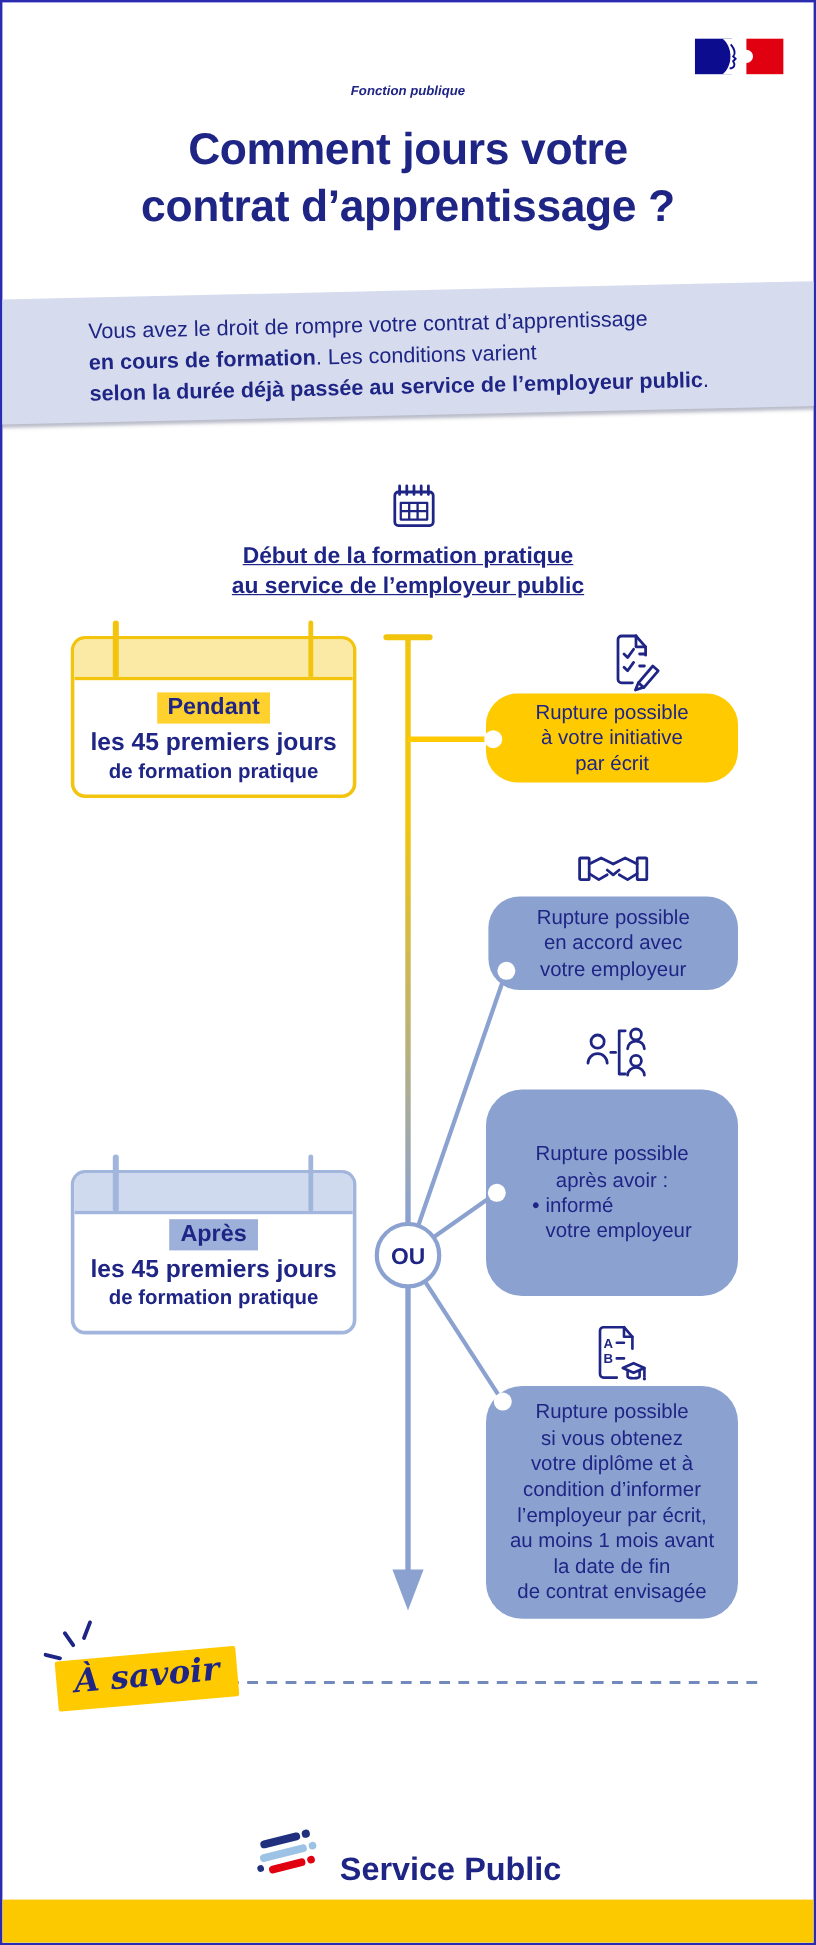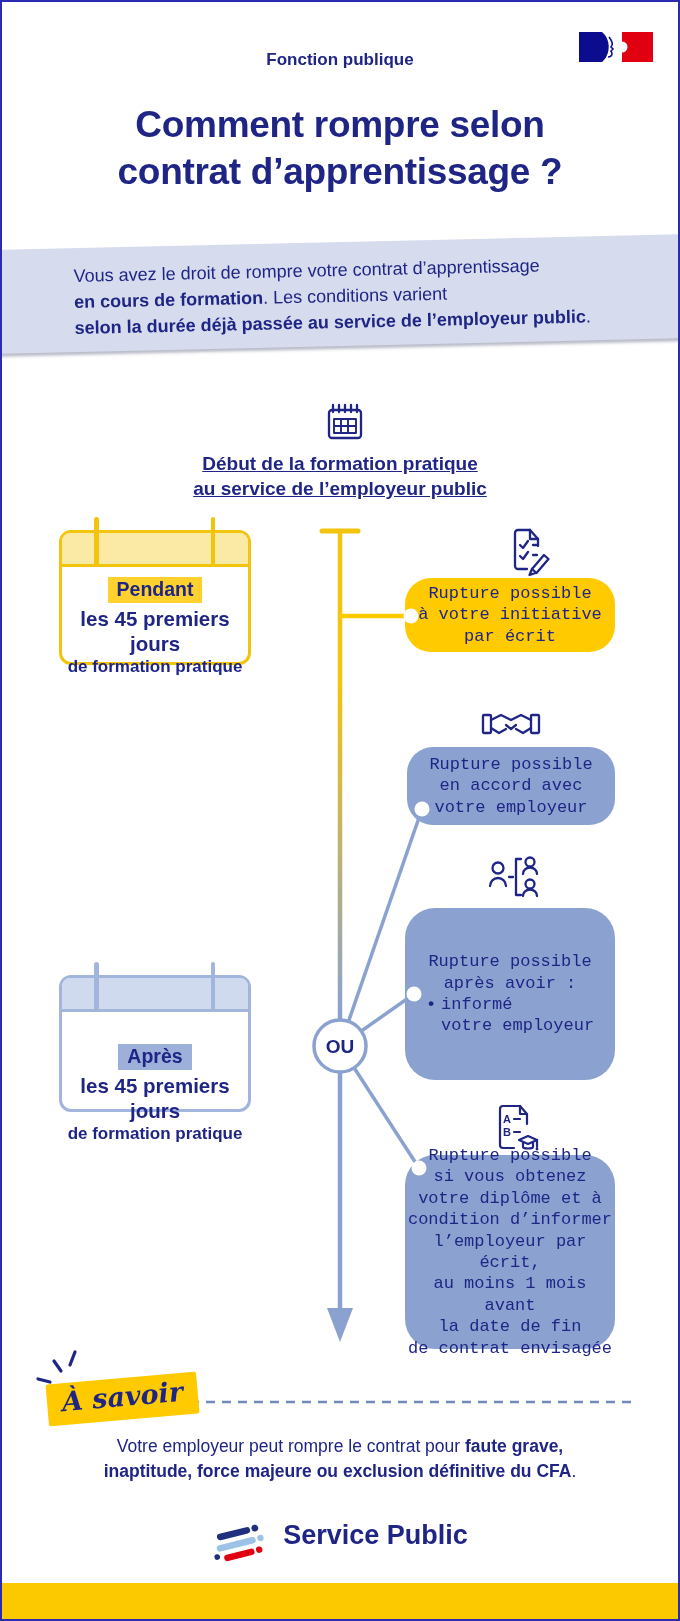--- a/index.html
+++ b/index.html
@@ -8,38 +8,38 @@
     --periwinkle-border:#a2b5dd; --periwinkle-pale:#d0daee; --periwinkle-hl:#9db0d9;
     --band:#d6dcee; --red:#e1000f; --flag-blue:#0c0c8f;
   }
   html,body{margin:0;padding:0;background:#ffffff;}
   body{font-family:"Liberation Sans",sans-serif;color:var(--ink);}
   #page{position:relative;width:680px;height:1621px;background:#fff;border:2px solid #2b2bb2;
         box-sizing:border-box;overflow:hidden;}
   .abs{position:absolute;}
   .preline{white-space:pre-line;}
   .full{left:0;right:0;text-align:center;}
-  .category{top:48px;font-size:17px;font-weight:700;}
+  .category{top:68px;font-size:11px;font-weight:700;font-style:italic;}
   .title{top:100px;font-size:37px;font-weight:700;line-height:1.26;letter-spacing:-.3px;}
   .band{left:-12px;right:-12px;top:240px;height:104px;background:var(--band);
         transform:rotate(-1.3deg);box-shadow:3px 5px 3px -2px rgba(115,120,145,.5);}
   .band-text{padding:15px 0 0 84px;font-size:18px;line-height:26px;}
   .start-label{top:450px;font-size:19px;font-weight:700;line-height:1.3;text-decoration:underline;}
   .icon{position:absolute;color:var(--ink);}
   svg{display:block;}
   .overlay{position:absolute;left:0;top:0;z-index:6;pointer-events:none;}
   .bubble{position:absolute;z-index:3;border-radius:26px;display:flex;flex-direction:column;
           justify-content:center;align-items:center;font-size:17px;line-height:1.26;
-          font-weight:500;text-align:center;color:var(--ink);box-sizing:border-box;font-family:Liberation Mono, monospace;}
+          font-weight:500;text-align:center;color:var(--ink);box-sizing:border-box;}
   .bubble.yellow{background:var(--yellow);}
   .bubble.blue{background:var(--periwinkle);}
   .bubble .bullets{text-align:left;}
   .bullet-item{display:flex;gap:5px;align-items:flex-start;}
   .bullet-item::before{content:"\2022";font-weight:700;}
-  .card{position:absolute;z-index:3;width:192px;background:#fff;border:3px solid;
+  .card{position:absolute;z-index:3;width:238px;background:#fff;border:3px solid;
         border-radius:12px;text-align:center;box-sizing:border-box;}
   .card.yellow{border-color:var(--yellow-deep);}
   .card.blue{border-color:var(--periwinkle-border);}
   .card-head{height:31px;border-bottom:3px solid;border-radius:8px 8px 0 0;}
   .card.yellow .card-head{background:var(--yellow-pale);border-color:var(--yellow-deep);}
   .card.blue .card-head{background:var(--periwinkle-pale);border-color:var(--periwinkle-border);}
   .card-body{padding:10px 2px 10px;}
   .post{position:absolute;width:4.5px;height:48px;top:-16px;border-radius:3px;z-index:4;}
   .post.left{left:32px;}  .post.right{right:33px;}
   .card.yellow .post{background:var(--yellow-deep);}
@@ -48,39 +48,39 @@
   .card.yellow .hl{background:var(--yellow-hl);}
   .card.blue .hl{background:var(--periwinkle-hl);}
   .big{font-weight:700;font-size:20.5px;margin-top:4px;line-height:1.2;}
   .small{font-weight:600;font-size:17px;line-height:1.25;text-align:center;}
   .badge{position:absolute;left:45px;top:1376px;transform:rotate(-5deg);background:var(--yellow);
          font-family:"DejaVu Serif",serif;font-style:italic;font-weight:700;font-size:27px;
          padding:3px 15px 8px;border-radius:2px;z-index:7;}
   .note{position:absolute;left:20px;right:20px;top:1432px;text-align:center;
         font-size:17.5px;line-height:1.42;}
   .footer{position:absolute;left:0;right:0;top:1518px;display:flex;justify-content:center;
-          align-items:flex-start;gap:13px;}
+          align-items:flex-end;gap:13px;}
   .brand{font-size:27px;font-weight:700;}
   .bottom-band{position:absolute;left:0;right:0;bottom:0;height:36px;background:var(--yellow-band);}
   b{font-weight:700;}
 </style>
 </head>
 <body>
 
 <div id="page">
 
   <svg class="icon" style="left:577px;top:30px" width="74" height="30" viewBox="0 0 74 30">
     <rect x="0" y="0" width="31" height="30" fill="#0c0c8f"></rect>
     <path d="M23,0 c9,7 9,23 0,30 h8 V0 z" fill="#ffffff"></path>
     <path d="M30,5 c4,5 4,8 2,10 l2,2 -2,2 c2,3 1,6 -3,6" stroke="#0c0c8f" stroke-width="1.6" fill="none"></path>
     <rect x="43" y="0" width="31" height="30" fill="#e1000f"></rect>
     <circle cx="43" cy="15" r="5.5" fill="#ffffff"></circle>
   </svg>
   <div class="abs full category">Fonction publique</div>
-  <div class="abs full title preline">Comment rompre selon
+  <div class="abs full title preline">Comment jours votre
 contrat d’apprentissage ?</div>
 
   <div class="abs band">
     <p class="band-text" style="margin:0">
       <span>Vous avez le droit de rompre votre contrat d’apprentissage</span><br>
       <b>en cours de formation</b><span>. Les conditions varient</span><br>
       <b>selon la durée déjà passée au service de l’employeur public</b><span>.</span>
     </p>
   </div>
 
@@ -100,21 +100,21 @@
       <span class="hl">Pendant</span>
       <div class="big">les 45 premiers jours</div>
       <div class="small">de formation pratique</div>
     </div>
   </div>
 
   <div class="card blue" style="left:57px;top:973px;height:137px">
     <div class="post left"></div>
     <div class="post right"></div>
     <div class="card-head"></div>
-    <div class="card-body" style="padding-top:32px">
+    <div class="card-body" style="padding-top:4px">
       <span class="hl">Après</span>
       <div class="big">les 45 premiers jours</div>
       <div class="small">de formation pratique</div>
     </div>
   </div>
 
   <svg class="icon" style="left:503px;top:523px" width="46" height="52" viewBox="0 0 46 52" fill="none" stroke="currentColor" stroke-width="2.3" stroke-linecap="round" stroke-linejoin="round">
     <path d="M25,5 H13 a3,3 0 0 0 -3,3 v33 a3,3 0 0 0 3,3 h9"></path>
     <path d="M25,5 l8,9 v7"></path>
       <path d="M25,5 v9 h8"></path>
@@ -207,24 +207,20 @@
     <circle cx="417" cy="1166" r="7.5" fill="#ffffff"></circle>
     <line x1="172" y1="1400" x2="632" y2="1400" stroke="#7289bb" stroke-width="2.5" stroke-dasharray="9 7"></line>
   </svg>
 
   <svg class="icon" style="left:32px;top:1346px" width="50" height="46" viewBox="0 0 50 46" fill="none" stroke="currentColor" stroke-width="3.2" stroke-linecap="round">
     <path d="M41,4 l-5,13"></path>
       <path d="M20,13 l7,10"></path>
       <path d="M4,31 l12,3"></path>
   </svg>
   <div class="badge">À savoir</div>
-  <p class="note" style="margin:0">
-    <span>Votre employeur peut rompre le contrat pour </span><b>faute grave,</b><br>
-    <b>inaptitude, force majeure ou exclusion définitive du CFA</b><span>.</span>
-  </p>
 
   <div class="footer">
     <svg width="58" height="54" viewBox="0 0 58 54">
       <g transform="rotate(-14 29 27)">
         <rect x="8" y="9" width="34" height="6.5" rx="3.2" fill="#20307f"></rect>
         <circle cx="47" cy="12" r="3.4" fill="#20307f"></circle>
         <rect x="5" y="20" width="40" height="6.5" rx="3.2" fill="#9cc3e6"></rect>
         <circle cx="50" cy="23" r="3.2" fill="#9cc3e6"></circle>
         <circle cx="3.5" cy="31" r="2.8" fill="#20307f"></circle>
         <rect x="10" y="31" width="31" height="6.5" rx="3.2" fill="#e1000f"></rect>

